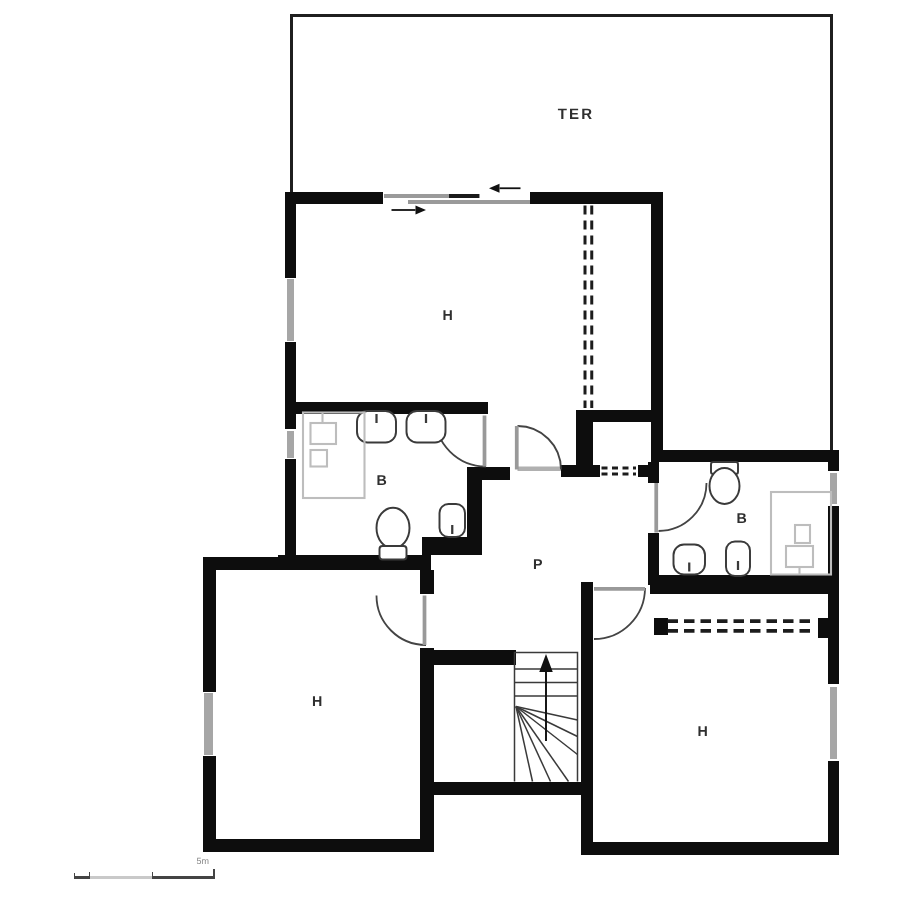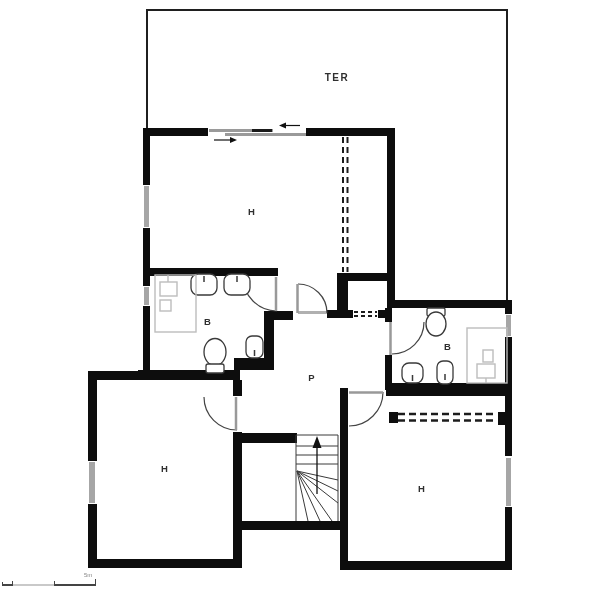--- a/index.html
+++ b/index.html
@@ -1,17 +1,17 @@
 <!DOCTYPE html>
 <html><head>
 <meta charset="utf-8">
 <style>
   html,body{margin:0;padding:0;background:#ffffff;}
   #canvas{position:relative;width:537px;height:600px;background:#ffffff;overflow:hidden;
-          font-family:"Liberation Sans",sans-serif;}
+          font-family:"Liberation Sans",sans-serif;margin-left:47px;}
   #plan-svg{position:absolute;left:0;top:0;}
   .lbl{position:absolute;transform:translate(-50%,-50%);
        font:600 9.5px "Liberation Sans",sans-serif;color:#2f2f2f;letter-spacing:1px;
        white-space:nowrap;user-select:none;}
   .lbl-ter{font-size:10px;letter-spacing:1.5px;}
   .lbl-scale{position:absolute;font:400 6px "Liberation Sans",sans-serif;color:#888;
        letter-spacing:0;}
 </style>
 </head>
 <body>

